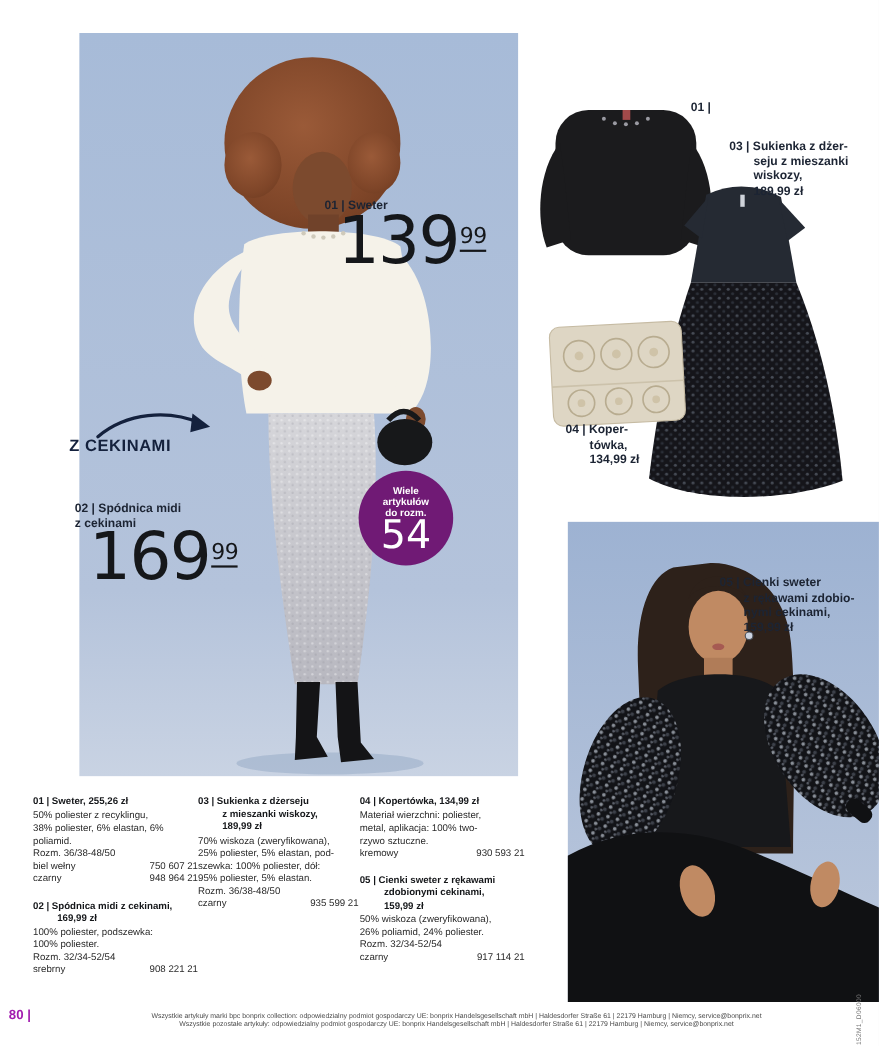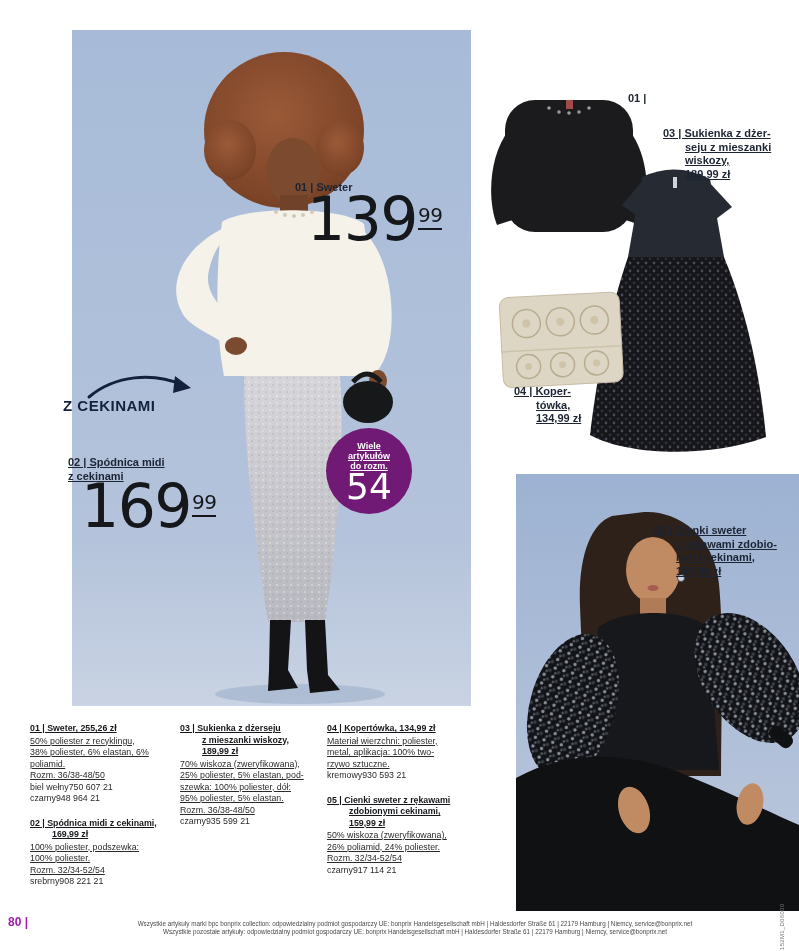--- a/index.html
+++ b/index.html
@@ -2,21 +2,21 @@
 <html><head>
 <meta charset="utf-8">
 <style>
   * { margin:0; padding:0; box-sizing:border-box; }
   html,body { background:#e9e9e9; }
   body { font-family:"Liberation Sans", sans-serif; }
   .page {
     position:relative; width:799px; height:951px; background:#ffffff;
     margin:0 auto; overflow:hidden;
   }
-  .pre { white-space:pre-line;text-decoration:underline; }
+  .pre { white-space:pre-line; }
 
   
   .photo { position:absolute; overflow:hidden; }
   .photo-left  { left:25px;  top:30px;  width:446px; height:676px;padding-left:47px; }
   .photo-right { left:488px; top:474px; width:311px; height:437px;padding-left:28px; }
   .products-top{ position:absolute; left:479px; top:60px; width:320px; height:408px; }
   .photo svg, .products-top svg { display:block; }
 
   
   .item-label {
@@ -46,21 +46,21 @@
 
   
   .details { position:absolute; top:723px; left:0; width:480px; font-size:8.8px; color:#2a2a2a; }
   .col { position:absolute; top:0; }
   .col1 { left:30px;  width:150px; }
   .col2 { left:180px; width:146px; }
   .col3 { left:327px; width:150px; }
   .block { margin-bottom:13px; }
   .block .title { font-weight:bold; color:#15171a; line-height:11.5px; padding-left:22px; text-indent:-22px; }
   .block .body  { line-height:11.5px; margin-top:1px; }
-  .color-row { display:flex; line-height:11.5px; }
+  .color-row { display:flex; justify-content:space-between; line-height:11.5px; }
 
   
   .page-number { position:absolute; left:8px; top:915px; font-size:12px; font-weight:bold; color:#a21caf;text-align:right; }
   .footer {
     position:absolute; left:90px; top:920px; width:650px; text-align:center;
     font-size:6.3px; line-height:8px; color:#4a4a4a;
   }
   .side-code {
     position:absolute; left:779px; top:858px; height:92px;
     writing-mode:vertical-rl; transform:rotate(180deg);

